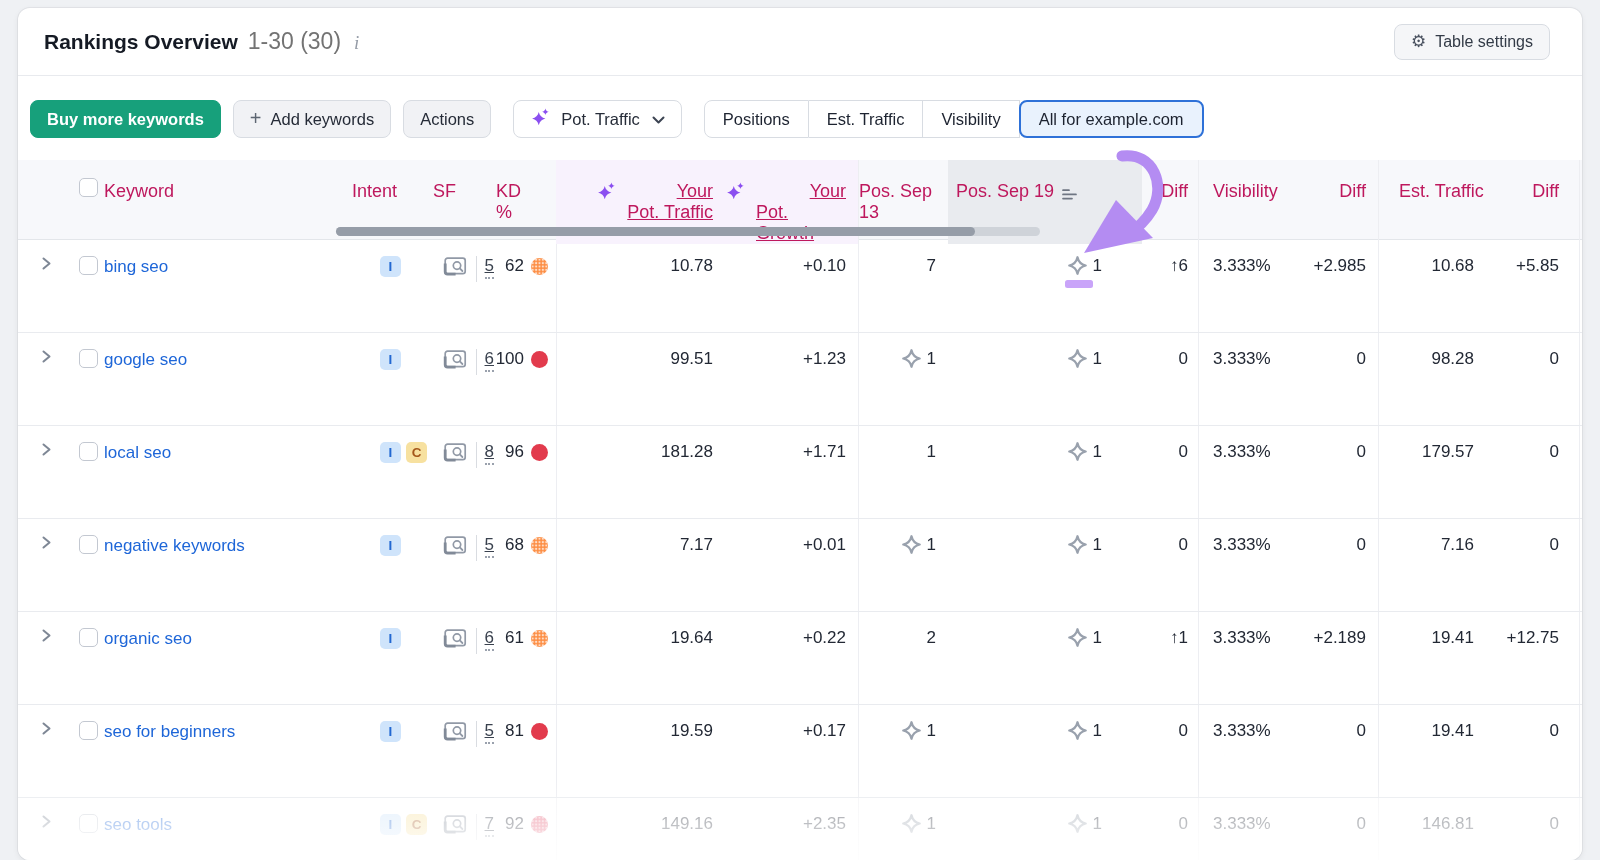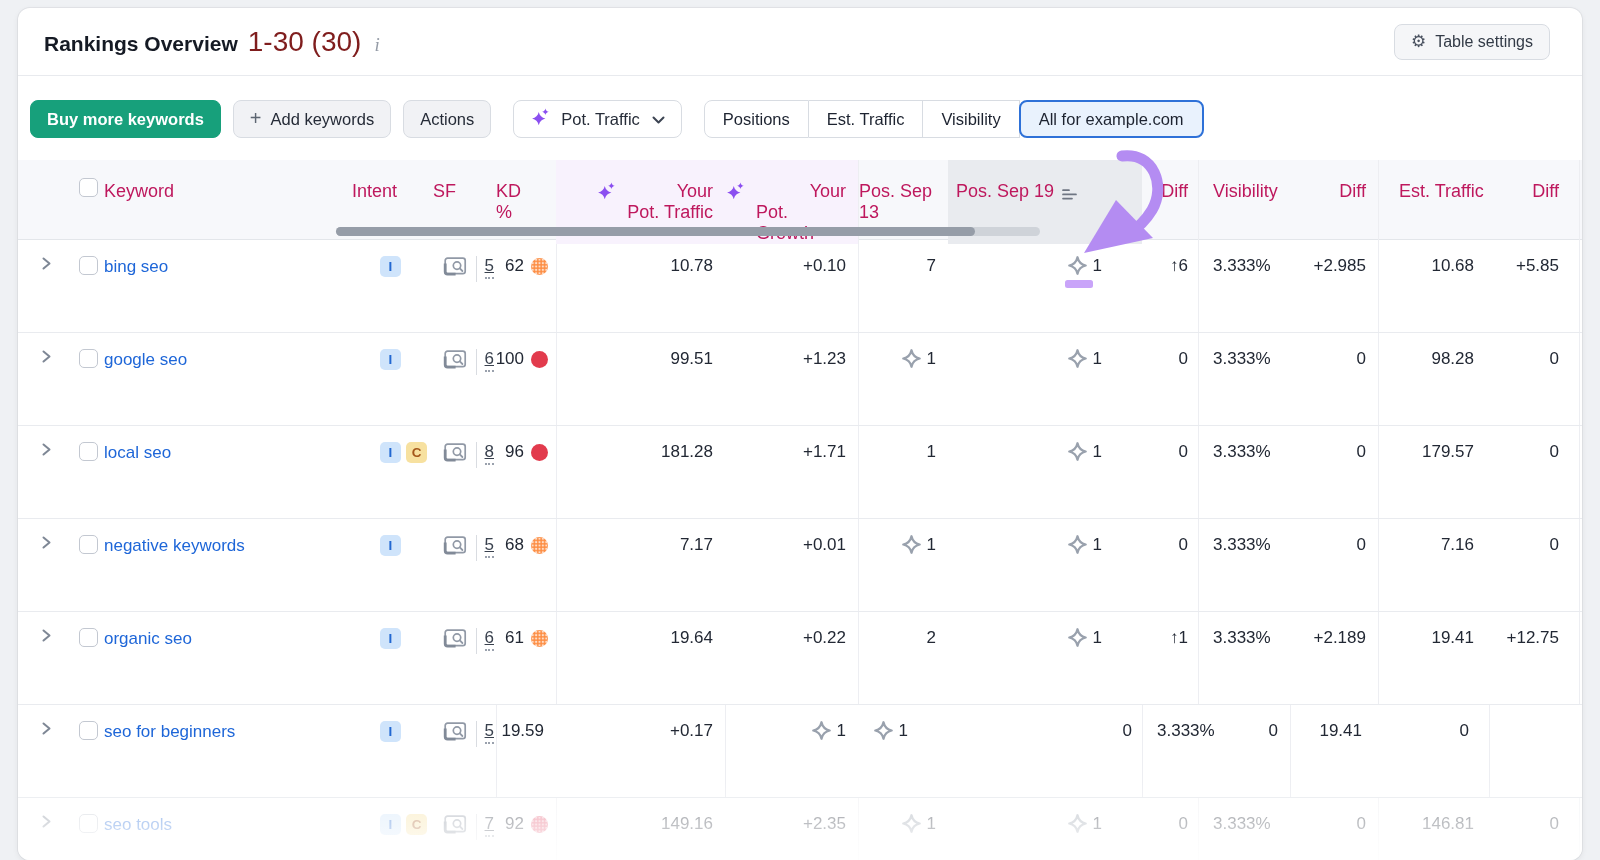--- a/index.html
+++ b/index.html
@@ -9,21 +9,21 @@
   *{box-sizing:border-box;}
   body{margin:0;background:#eff1f4;font-family:"Liberation Sans",sans-serif;color:#222834;}
   .card{position:relative;width:1564px;height:852px;margin:8px auto 0;background:#fff;border-radius:12px;
         box-shadow:0 0 0 1px rgba(20,24,31,.05),0 2px 6px rgba(20,24,31,.07);overflow:hidden;}
 
   
   .card-head{display:flex;align-items:center;justify-content:space-between;height:68px;
              padding:0 32px 0 26px;border-bottom:1px solid #e8eaee;}
   .title-wrap{display:flex;align-items:baseline;gap:10px;}
   .title{font-size:21px;font-weight:bold;color:#151a24;}
-  .range{font-size:28px;color:#7f1d1d;}
+  .range{font-size:23px;color:#737373;}
   .info{font-family:"Liberation Serif",serif;font-style:italic;font-size:19px;color:#959ca7;padding-left:3px;}
   .btn{display:inline-flex;align-items:center;gap:9px;height:38px;padding:0 16px;border-radius:8px;
        border:1px solid transparent;font-family:inherit;font-size:16.5px;cursor:pointer;background:#fff;color:#262c38;}
   .btn-settings{height:36px;background:#f5f6f8;border-color:#d8dce2;color:#333b47;font-size:16px;}
   .gear{font-family:"DejaVu Sans",sans-serif;font-size:17px;color:#4a5260;line-height:1;}
 
   
   .toolbar{display:flex;align-items:center;gap:12px;padding:24px 12px 0;}
   .btn-green{background:var(--brand-green);border-color:var(--brand-green);color:#fff;font-weight:bold;}
   .btn-gray{background:#f1f2f5;border-color:#d8dce2;}
@@ -41,21 +41,21 @@
   .table{position:relative;margin-top:22px;}
   .thead,.trow{display:grid;padding-left:20px;
     grid-template-columns:34px 32px 248px 92px 52px 60px 169px 133px 90px 194px 56px 92px 88px 112px 90px;}
   .cell{display:flex;align-items:flex-start;height:100%;}
   .thead{height:80px;background:#f7f8fb;border-bottom:1px solid #e3e6ea;position:relative;}
   .th{padding-top:21px;font-size:18px;color:#be185d;}
   .th-check{padding-top:18px;justify-content:center;}
   .th-intent{padding-left:0;}
   .th-sf{justify-content:flex-end;padding-right:40px;}
   .th-kd{justify-content:flex-end;padding-right:30px;}
-  .lavender{background:#f8f2fd;}
+  .lavender{background:#f8f2fd;text-decoration:underline;}
   .th-pt,.th-pg{justify-content:flex-end;gap:10px;padding-right:12px;}
   .h2l{display:flex;flex-direction:column;align-items:flex-end;line-height:21px;}
   .th-p13{justify-content:flex-end;padding-right:12px;}
   .th-p19{background:#e9ebef;padding-left:8px;gap:8px;}
   .sorticon{margin-top:4px;}
   .th-diff1{justify-content:flex-end;padding-right:10px;}
   .th-vis{padding-left:14px;}
   .th-visdiff{justify-content:flex-end;padding-right:12px;}
   .th-est{padding-left:20px;}
   .th-estdiff{justify-content:flex-end;padding-right:20px;}
@@ -563,20 +563,24 @@
           <div class="cell c-sf">
             <span><svg width="25" height="21" viewBox="0 0 25 21">
                 <rect x="2.2" y="2.2" width="20" height="15.5" rx="2.4" fill="none" stroke="#9199a6" stroke-width="1.7"></rect>
                 <path d="M2.2 7.5v8.2a2.4 2.4 0 0 0 2.4 2.4h8" fill="none" stroke="#818a98" stroke-width="2.8"></path>
                 <circle cx="14" cy="9.6" r="3.7" fill="none" stroke="#9199a6" stroke-width="1.7"></circle>
                 <path d="M16.8 12.4l2.6 2.6" stroke="#9199a6" stroke-width="1.8" stroke-linecap="round"></path>
               </svg></span>
             <span class="sfdiv"></span>
             <a class="sfnum">5</a>
           </div>
+          <div class="cell c-kd">
+            <span>81</span>
+            <span class="kdot kd-red"></span>
+          </div>
           <div class="cell c-pt bl">
             <span>19.59</span>
           </div>
           <div class="cell c-pg purple">
             <span>+0.17</span>
           </div>
           <div class="cell c-p13 bl">
             <span class="picon">
               <svg width="21" height="21" viewBox="0 0 24 24">
                 <path d="M12 2.6c1 4.7 4.7 8.4 9.4 9.4-4.7 1-8.4 4.7-9.4 9.4-1-4.7-4.7-8.4-9.4-9.4 4.7-1 8.4-4.7 9.4-9.4z" fill="#fff" stroke="#99a1ad" stroke-width="2.6" stroke-linejoin="round"></path>

